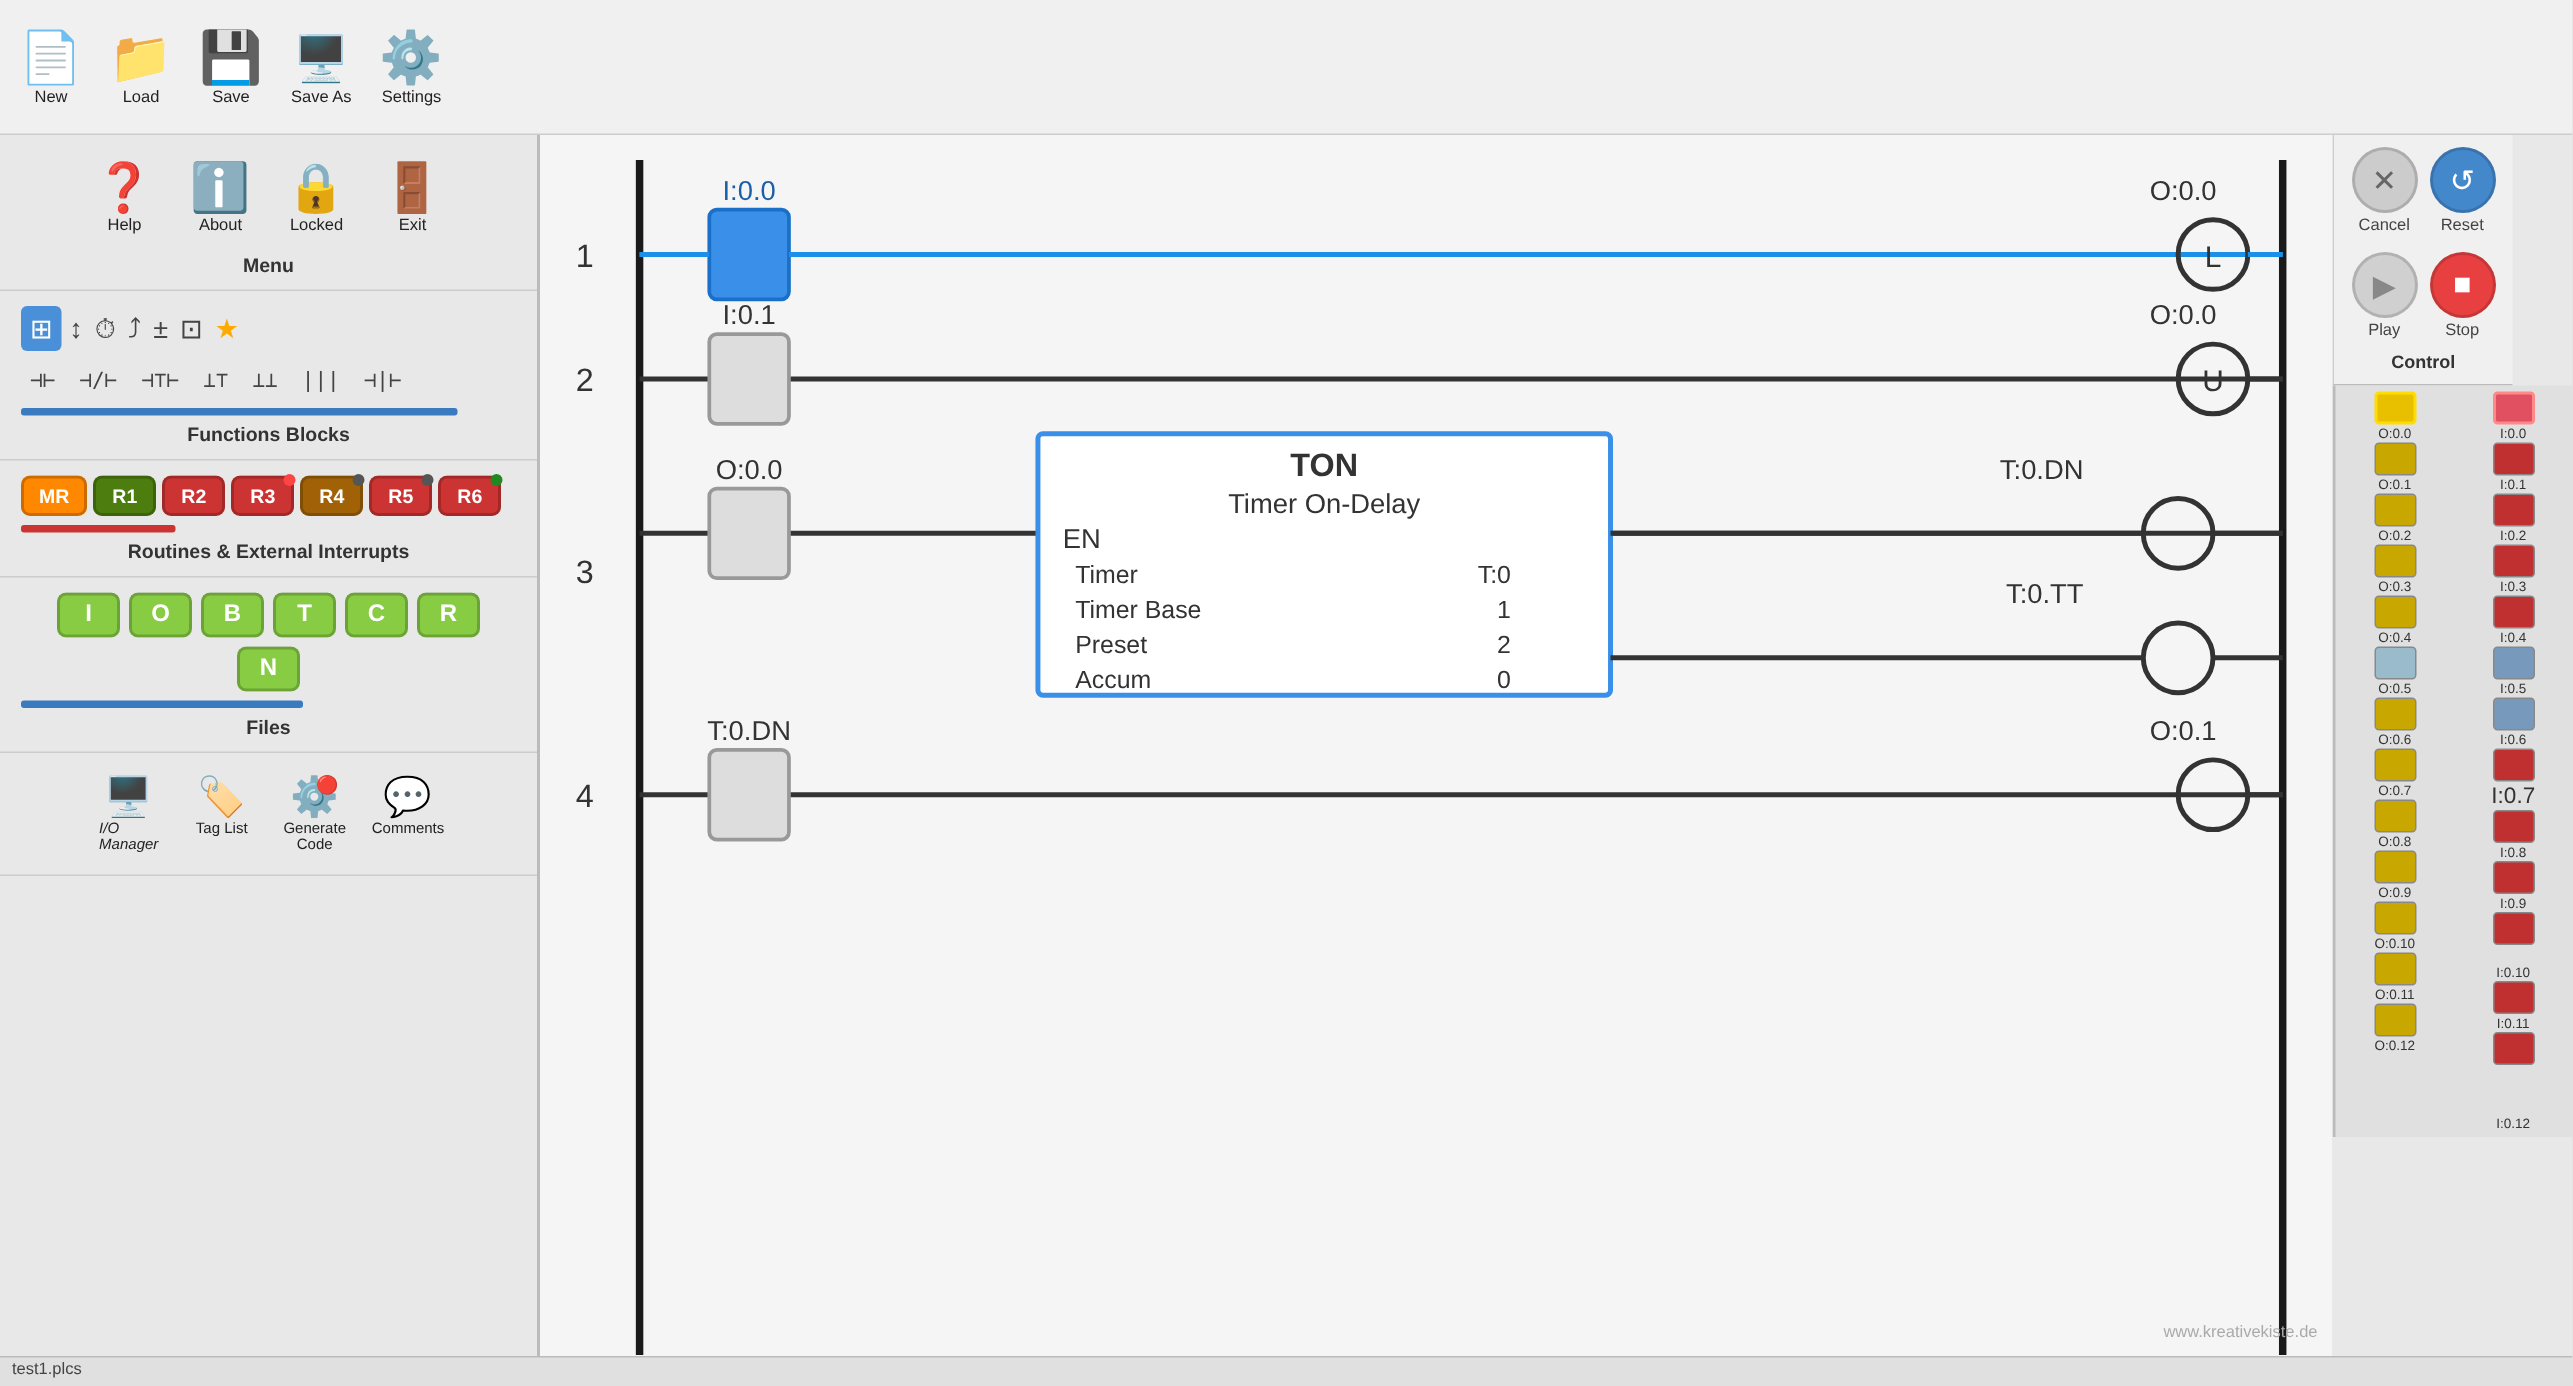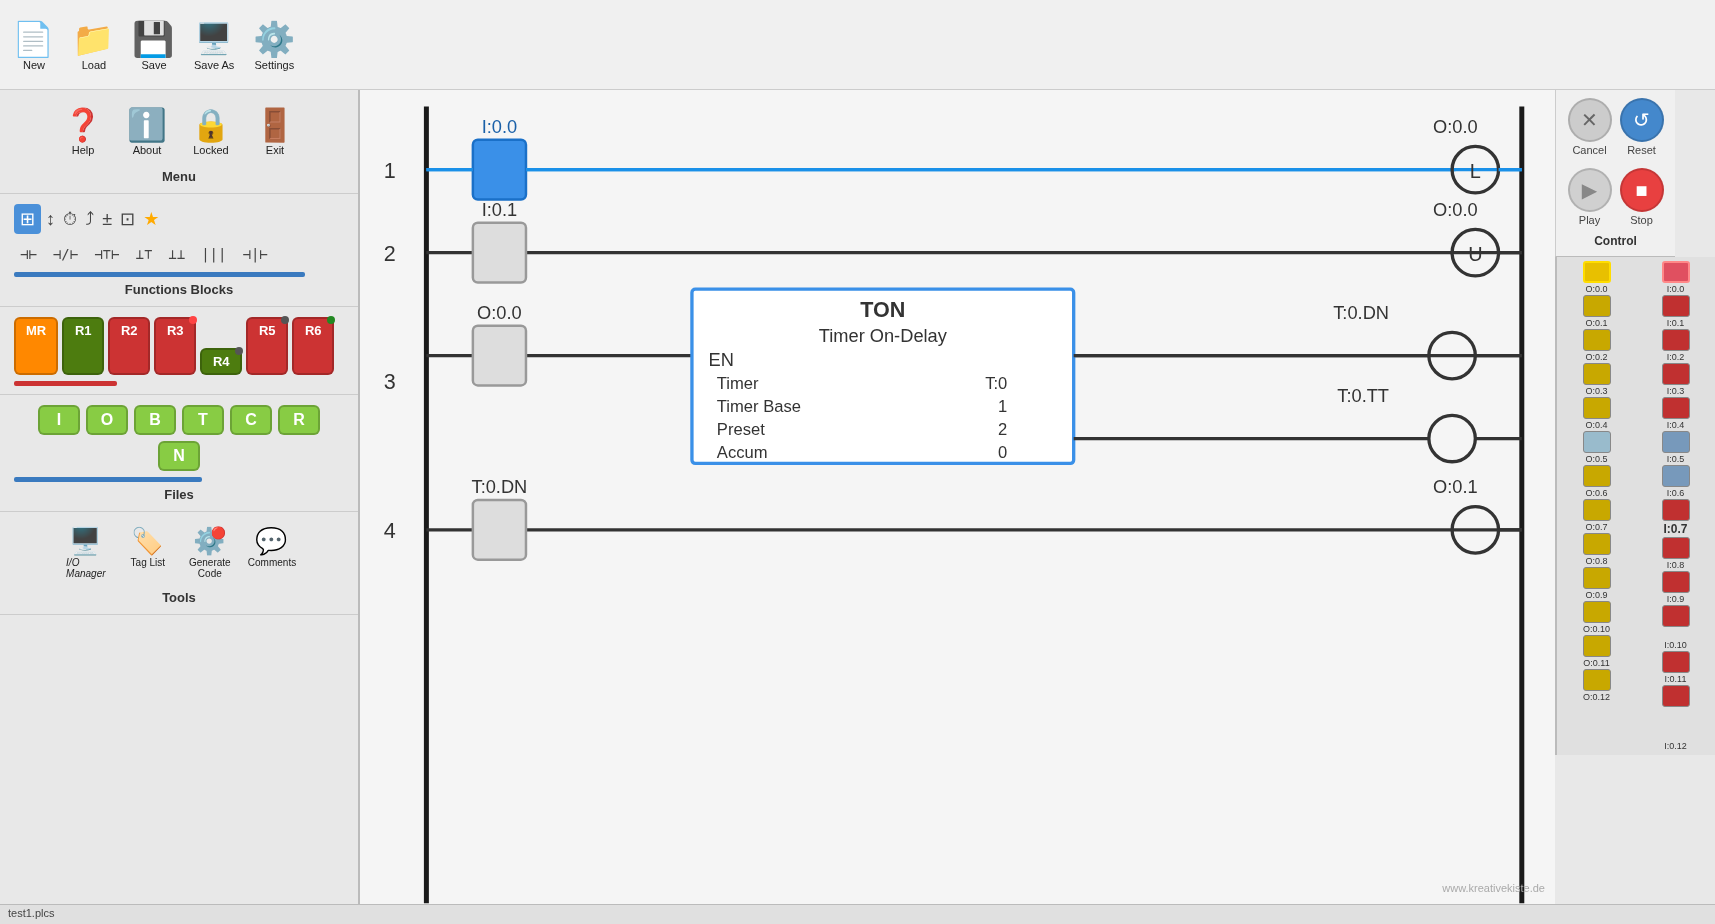--- a/index.html
+++ b/index.html
@@ -191,25 +191,26 @@
       <div class="progress-bar" style="width:85%;"></div>
       <div class="panel-title">Functions Blocks</div>
     </div>
 
     <div class="panel-section">
       <div class="routines-row">
         <div class="routine-btn" style="background:#ff8800;color:white;">MR</div>
         <div class="routine-btn" style="background:#4d7c0f;color:white;position:relative;">R1</div>
         <div class="routine-btn" style="background:#cc3333;color:white;">R2</div>
         <div class="routine-btn" style="background:#cc3333;color:white;position:relative;">R3<span style="position:absolute;top:-3px;right:-3px;width:8px;height:8px;background:#ff4444;border-radius:50%;"></span></div>
-        <div class="routine-btn" style="background:#4d7c0f;color:white;position:relative;margin-top:31px;">R4<span style="position:absolute;top:-3px;right:-3px;width:8px;height:8px;background:#555;border-radius:50%;"></span></div>
+        <div class="routine-btn" style="background:#a16207;color:white;position:relative;">R4<span style="position:absolute;top:-3px;right:-3px;width:8px;height:8px;background:#555;border-radius:50%;"></span></div>
         <div class="routine-btn" style="background:#cc3333;color:white;position:relative;">R5<span style="position:absolute;top:-3px;right:-3px;width:8px;height:8px;background:#555;border-radius:50%;"></span></div>
         <div class="routine-btn" style="background:#cc3333;color:white;position:relative;">R6<span style="position:absolute;top:-3px;right:-3px;width:8px;height:8px;background:#228822;border-radius:50%;"></span></div>
       </div>
       <div class="progress-bar-red" style="width:30%;"></div>
+      <div class="panel-title">Routines &amp; External Interrupts</div>
     </div>
 
     <div class="panel-section">
       <div class="files-row">
         <div class="routine-btn" style="background:#88cc44;color:white;font-size:16px;width:42px;">I</div>
         <div class="routine-btn" style="background:#88cc44;color:white;font-size:16px;width:42px;">O</div>
         <div class="routine-btn" style="background:#88cc44;color:white;font-size:16px;width:42px;">B</div>
         <div class="routine-btn" style="background:#88cc44;color:white;font-size:16px;width:42px;">T</div>
         <div class="routine-btn" style="background:#88cc44;color:white;font-size:16px;width:42px;">C</div>
         <div class="routine-btn" style="background:#88cc44;color:white;font-size:16px;width:42px;">R</div>
@@ -231,21 +232,20 @@
         </div>
         <div class="tools-item">
           <span style="font-size:26px;position:relative;">⚙️<span style="position:absolute;top:0;right:0;font-size:12px;">🔴</span></span>
           <span style="text-align:center;font-size:10px;">Generate<br>Code</span>
         </div>
         <div class="tools-item">
           <span style="font-size:26px;color:#4488cc;">💬</span>
           <span style="text-align:center;font-size:10px;">Comments</span>
         </div>
       </div>
-      <div class="panel-title">Tools</div>
     </div>
 
   </div>
 
   <div id="ladder-canvas" style="position:relative;background:#f5f5f5;">
     <svg id="ladder-svg" viewBox="0 0 720 500" style="width:100%;height:auto;">
 
       <line x1="40" y1="10" x2="40" y2="490" stroke="#1a1a1a" stroke-width="3"></line>
 
       <line x1="700" y1="10" x2="700" y2="490" stroke="#1a1a1a" stroke-width="3"></line>
@@ -428,21 +428,21 @@
         <div class="io-indicator">
           <div class="io-light input" style="background:#7799bb;"></div>
           <span style="font-size:9px;">I:0.5</span>
         </div>
         <div class="io-indicator">
           <div class="io-light input" style="background:#7799bb;"></div>
           <span style="font-size:9px;">I:0.6</span>
         </div>
         <div class="io-indicator">
           <div class="io-light input"></div>
-          <span style="font-size:12px;font-weight:bold;">I:0.7</span>
+          <span style="font-size:15px;">I:0.7</span>
         </div>
         <div class="io-indicator">
           <div class="io-light input"></div>
           <span style="font-size:9px;">I:0.8</span>
         </div>
         <div class="io-indicator">
           <div class="io-light input"></div>
           <span style="font-size:9px;">I:0.9</span>
         </div>
         <div class="io-indicator">

